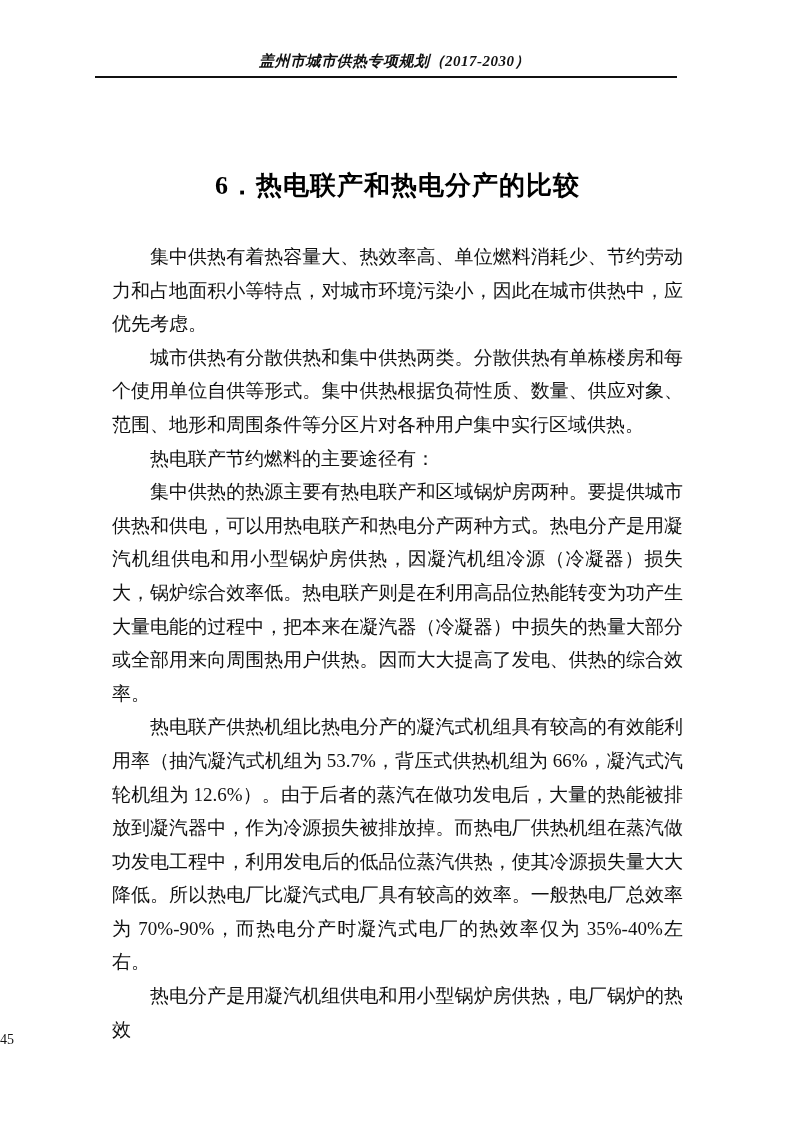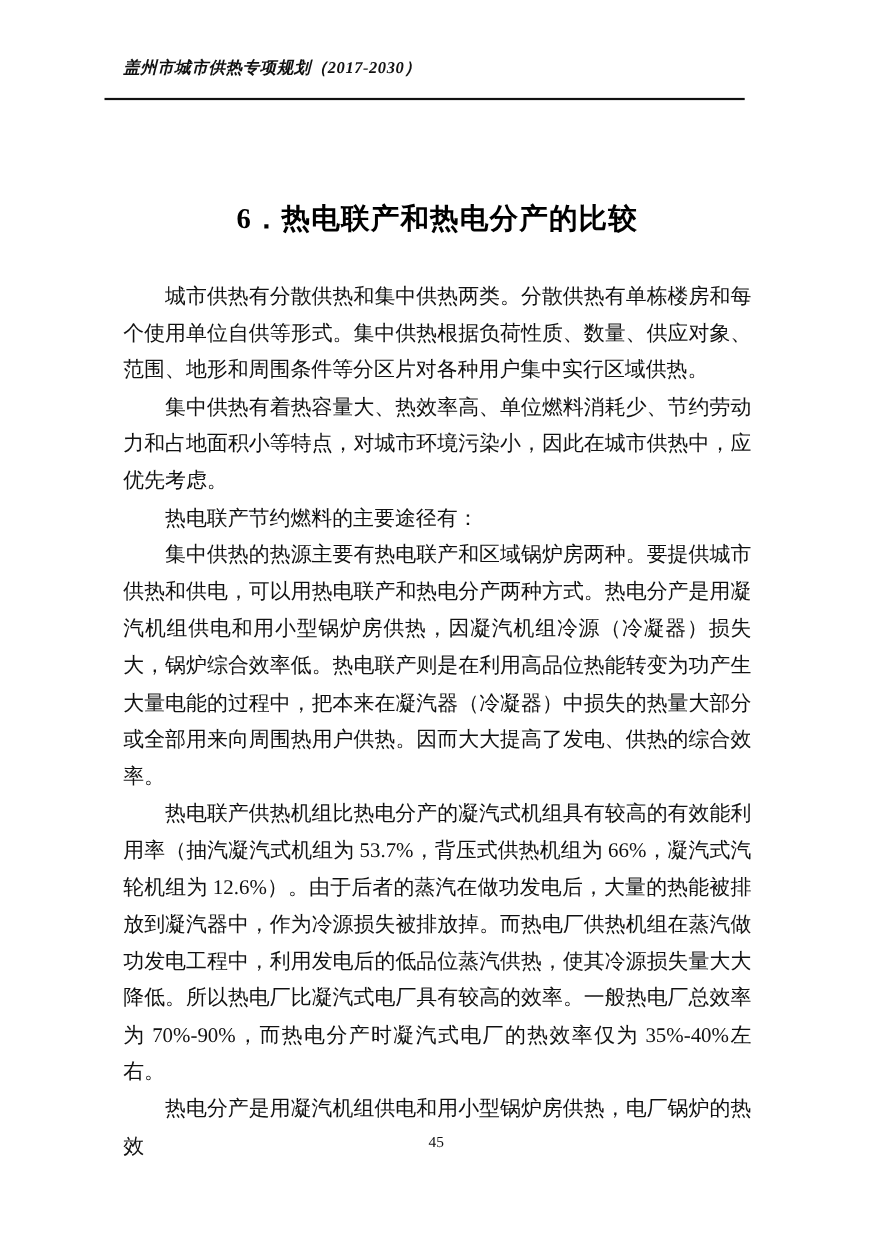--- a/index.html
+++ b/index.html
@@ -13,22 +13,23 @@
     background: #ffffff;
     color: #000000;
     padding: 52px 110px 0 112px;
     overflow: hidden;
   }
 
   .header {
     margin-left: -17px;
     width: 582px;
     padding-left: 17px;
-    padding-bottom: 18px;
+    padding-bottom: 5px;
     border-bottom: 2.5px solid #111111;
+    text-align: center;
   }
   .header-text {
     font-style: italic;
     font-weight: bold;
     font-size: 15px;
     letter-spacing: 0.5px;
     color: #111111;
   }
 
   .section-title {
@@ -55,39 +56,39 @@
   .doc-body p.cont {
     
     text-align-last: justify;
   }
 
   .footer {
     position: absolute;
     left: 0;
     bottom: 74px;
     width: 100%;
-    text-align: center;
+    text-align: left;
     font-size: 14px;
     color: #111111;
   }
 </style>
 </head>
 <body>
 
 <div class="page">
 
   <div class="header">
     <span class="header-text">盖州市城市供热专项规划（2017-2030）</span>
   </div>
 
   <h1 class="section-title">6．热电联产和热电分产的比较</h1>
 
   <div class="doc-body">
+    <p>集中供热有着热容量大、热效率高、单位燃料消耗少、节约劳动力和占地面积小等特点，对城市环境污染小，因此在城市供热中，应优先考虑。</p>
     <p>城市供热有分散供热和集中供热两类。分散供热有单栋楼房和每个使用单位自供等形式。集中供热根据负荷性质、数量、供应对象、范围、地形和周围条件等分区片对各种用户集中实行区域供热。</p>
-    <p>集中供热有着热容量大、热效率高、单位燃料消耗少、节约劳动力和占地面积小等特点，对城市环境污染小，因此在城市供热中，应优先考虑。</p>
     <p>热电联产节约燃料的主要途径有：</p>
     <p>集中供热的热源主要有热电联产和区域锅炉房两种。要提供城市供热和供电，可以用热电联产和热电分产两种方式。热电分产是用凝汽机组供电和用小型锅炉房供热，因凝汽机组冷源（冷凝器）损失大，锅炉综合效率低。热电联产则是在利用高品位热能转变为功产生大量电能的过程中，把本来在凝汽器（冷凝器）中损失的热量大部分或全部用来向周围热用户供热。因而大大提高了发电、供热的综合效率。</p>
     <p>热电联产供热机组比热电分产的凝汽式机组具有较高的有效能利用率（抽汽凝汽式机组为 53.7%，背压式供热机组为 66%，凝汽式汽轮机组为 12.6%）。由于后者的蒸汽在做功发电后，大量的热能被排放到凝汽器中，作为冷源损失被排放掉。而热电厂供热机组在蒸汽做功发电工程中，利用发电后的低品位蒸汽供热，使其冷源损失量大大降低。所以热电厂比凝汽式电厂具有较高的效率。一般热电厂总效率为 70%-90%，而热电分产时凝汽式电厂的热效率仅为 35%-40%左右。</p>
     <p class="cont">热电分产是用凝汽机组供电和用小型锅炉房供热，电厂锅炉的热效</p>
   </div>
 
   <div class="footer">
     <span>45</span>
   </div>
 

